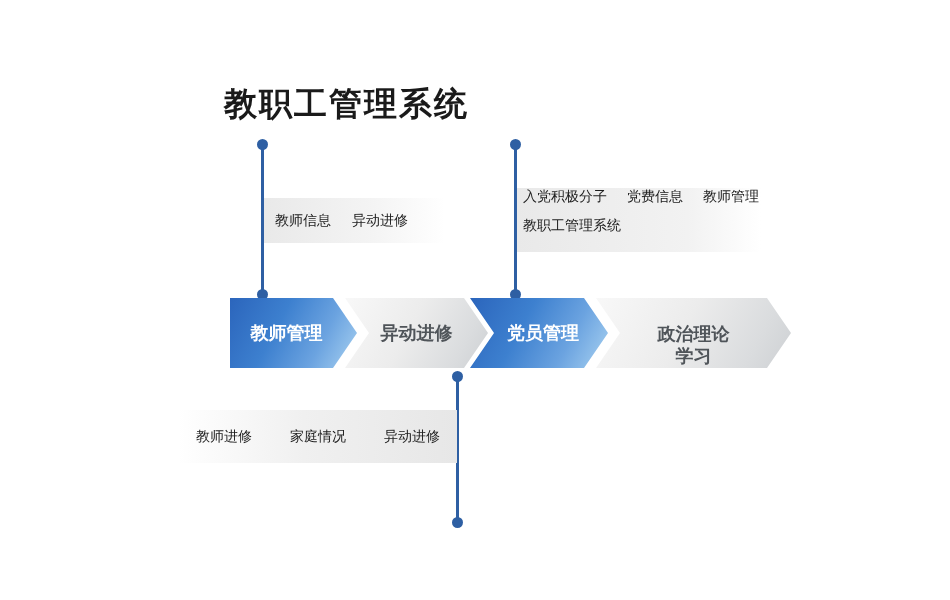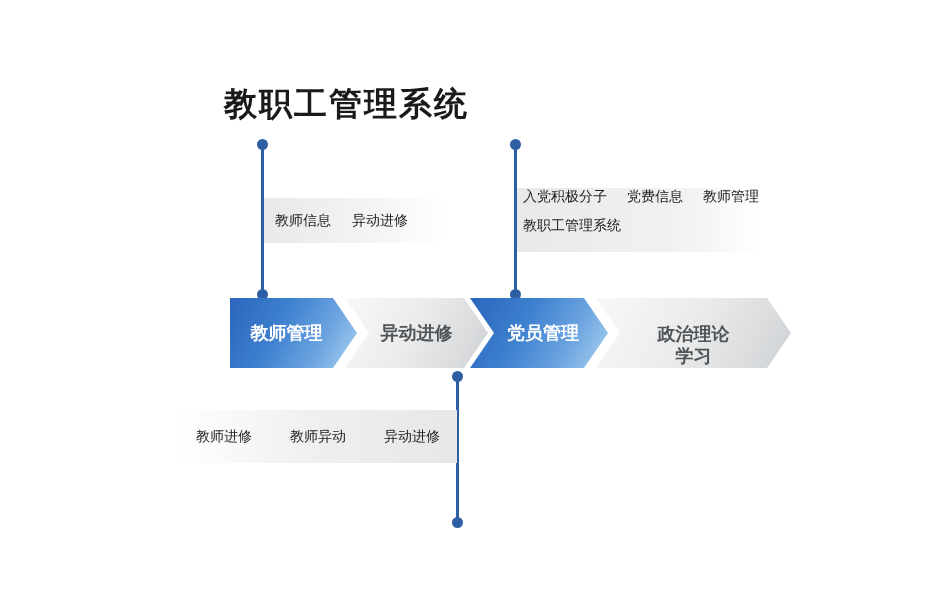--- a/index.html
+++ b/index.html
@@ -93,21 +93,21 @@
       <span>党费信息</span>
       <span>教师管理</span>
     </div>
     <div class="row">
       <span>教职工管理系统</span>
     </div>
   </div>
 
   <div class="callout" id="g3">
     <span>教师进修</span>
-    <span>教师异动</span>
+    <span>家庭情况</span>
     <span>异动进修</span>
   </div>
 
   <div class="arrow blue head" id="a1">
     <span>教师管理</span>
   </div>
   <div class="arrow gray chev" id="a2">
     <span>异动进修</span>
   </div>
   <div class="arrow blue chev" id="a3">

